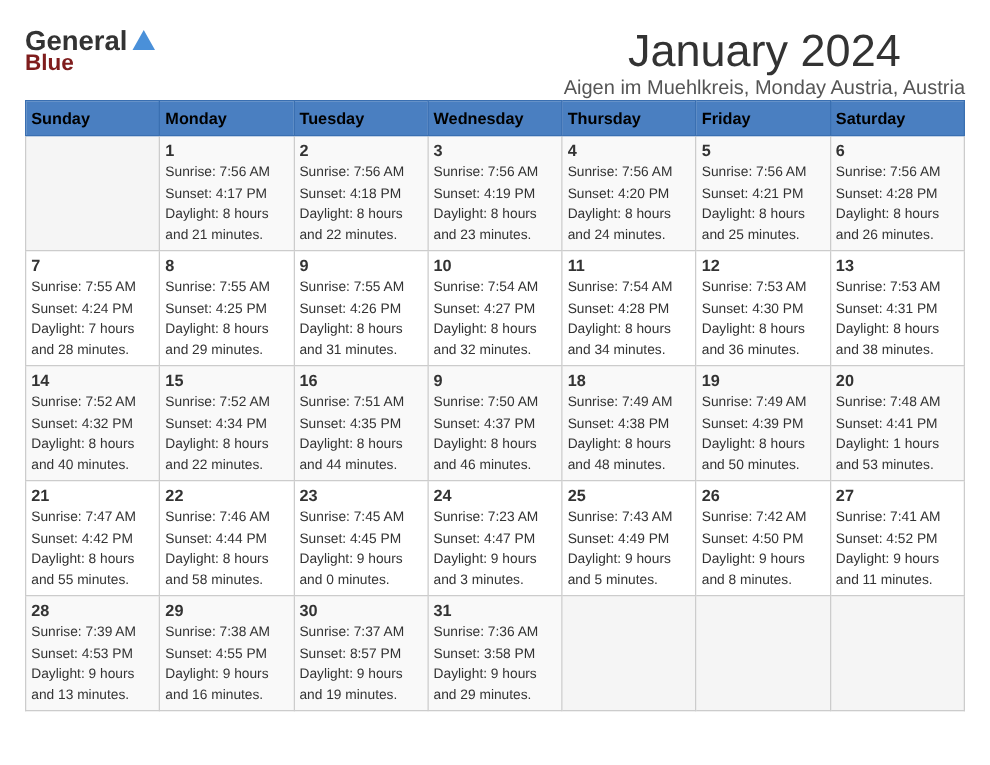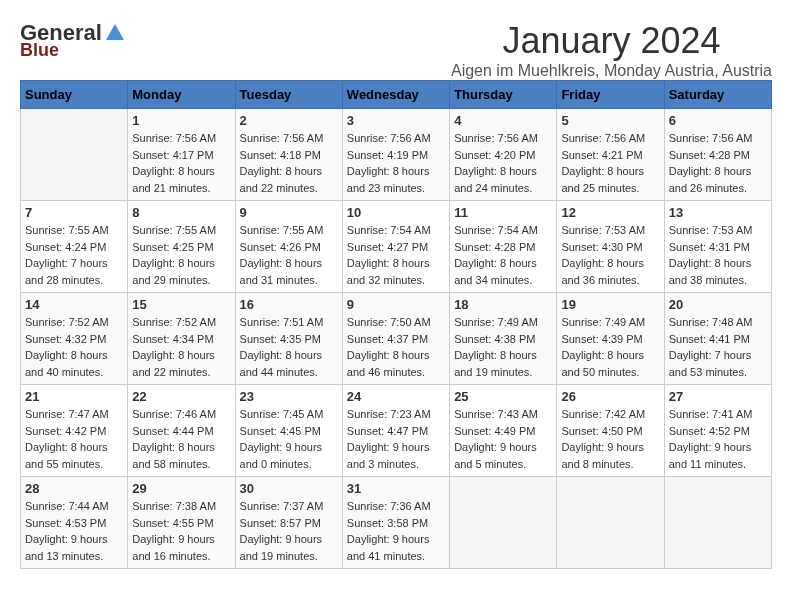--- a/index.html
+++ b/index.html
@@ -245,37 +245,37 @@
             <div>Sunrise: 7:50 AM</div>
             <div>Sunset: 4:37 PM</div>
             <div>Daylight: 8 hours and 46 minutes.</div>
           </div>
         </td>
         <td>
           <span class="day-number">18</span>
           <div class="day-info">
             <div>Sunrise: 7:49 AM</div>
             <div>Sunset: 4:38 PM</div>
-            <div>Daylight: 8 hours and 19 minutes.</div>
+            <div>Daylight: 8 hours and 48 minutes.</div>
           </div>
         </td>
         <td>
           <span class="day-number">19</span>
           <div class="day-info">
             <div>Sunrise: 7:49 AM</div>
             <div>Sunset: 4:39 PM</div>
             <div>Daylight: 8 hours and 50 minutes.</div>
           </div>
         </td>
         <td>
           <span class="day-number">20</span>
           <div class="day-info">
             <div>Sunrise: 7:48 AM</div>
             <div>Sunset: 4:41 PM</div>
-            <div>Daylight: 7 hours and 53 minutes.</div>
+            <div>Daylight: 1 hours and 53 minutes.</div>
           </div>
         </td>
       </tr>
       <tr>
         <td>
           <span class="day-number">21</span>
           <div class="day-info">
             <div>Sunrise: 7:47 AM</div>
             <div>Sunset: 4:42 PM</div>
             <div>Daylight: 8 hours and 55 minutes.</div>
@@ -327,21 +327,21 @@
             <div>Sunrise: 7:41 AM</div>
             <div>Sunset: 4:52 PM</div>
             <div>Daylight: 9 hours and 11 minutes.</div>
           </div>
         </td>
       </tr>
       <tr>
         <td>
           <span class="day-number">28</span>
           <div class="day-info">
-            <div>Sunrise: 7:44 AM</div>
+            <div>Sunrise: 7:39 AM</div>
             <div>Sunset: 4:53 PM</div>
             <div>Daylight: 9 hours and 13 minutes.</div>
           </div>
         </td>
         <td>
           <span class="day-number">29</span>
           <div class="day-info">
             <div>Sunrise: 7:38 AM</div>
             <div>Sunset: 4:55 PM</div>
             <div>Daylight: 9 hours and 16 minutes.</div>
@@ -353,21 +353,21 @@
             <div>Sunrise: 7:37 AM</div>
             <div>Sunset: 8:57 PM</div>
             <div>Daylight: 9 hours and 19 minutes.</div>
           </div>
         </td>
         <td>
           <span class="day-number">31</span>
           <div class="day-info">
             <div>Sunrise: 7:36 AM</div>
             <div>Sunset: 3:58 PM</div>
-            <div>Daylight: 9 hours and 41 minutes.</div>
+            <div>Daylight: 9 hours and 29 minutes.</div>
           </div>
         </td>
         <td class="empty-cell"></td>
         <td class="empty-cell"></td>
         <td class="empty-cell"></td>
       </tr>
     </tbody>
 </table>
 
 </body></html>

